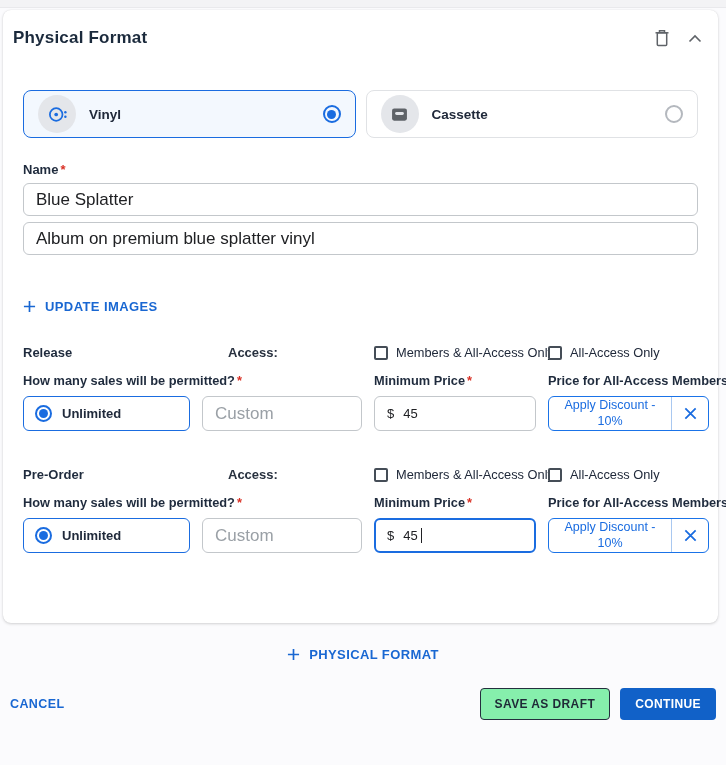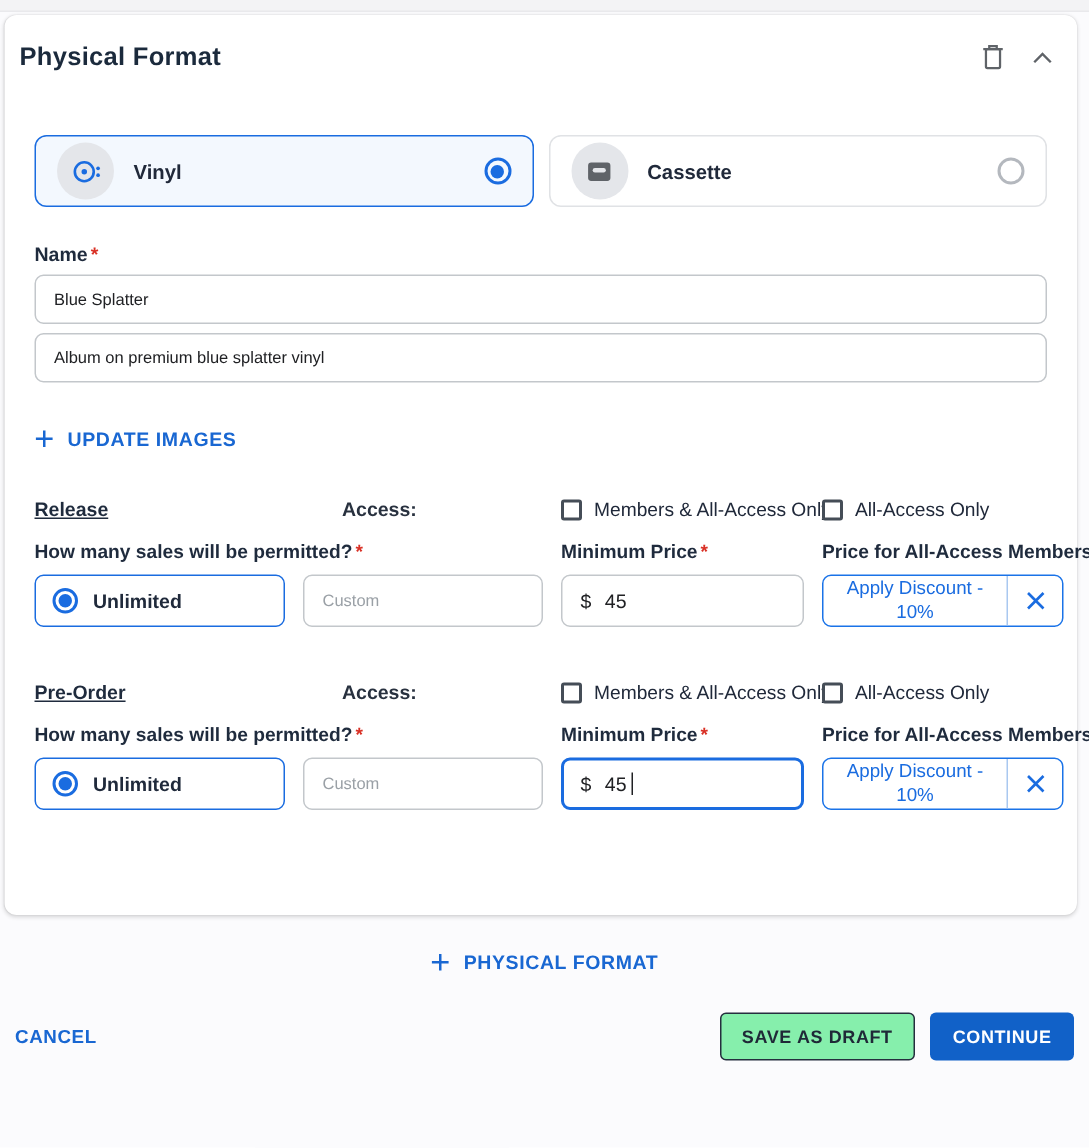--- a/index.html
+++ b/index.html
@@ -40,32 +40,32 @@
   .radio.checked { border:2px solid #1a6ce0; display:flex; align-items:center; justify-content:center; }
   .radio.checked::after { content:""; width:9px; height:9px; border-radius:50%; background:#1a6ce0; }
   .radio.unchecked { border:2px solid #b4b8be; }
   .radio.small { width:17px; height:17px; }
 
   .field-label { font-size:13px; font-weight:bold; color:#1f2b3d; margin-top:24px; }
   .field-label.desc { margin-top:26px; }
   .req { color:#d93025; margin-left:2px; }
   .text-input {
     width:100%; height:33px; border:1px solid #c3c7cb; border-radius:6px;
-    margin-top:6px; padding:0 12px; font-size:11px; color:#202124;
+    margin-top:6px; padding:0 12px; font-size:17px; color:#202124;
     font-family:inherit; outline:none; background:#fff;
   }
   .text-input::placeholder { color:#9aa0a6; }
 
   .link { color:#1967d2; font-weight:bold; font-size:13px; letter-spacing:.4px; display:inline-flex; align-items:center; gap:9px; cursor:pointer; }
-  .update-images-row { margin-top:30px; }
+  .update-images-row { margin-top:44px; }
 
   .grid4 { display:grid; grid-template-columns:167px 160px 162px 161px; column-gap:12px; align-items:center; }
   .access-row { margin-top:28px; }
   .access-row.preorder { margin-top:36px; }
-  .section-title { font-size:13px; font-weight:bold; color:#1f2b3d;text-decoration:underline; }
+  .section-title { font-size:13px; font-weight:bold; color:#1f2b3d; }
   .access-label { font-size:13px; font-weight:600; color:#28313f; padding-left:26px; }
   .checkbox-item { display:flex; align-items:center; gap:8px; white-space:nowrap; cursor:pointer; }
   .checkbox { width:14px; height:14px; border:2px solid #454d57; border-radius:2px; background:#fff; flex:none; }
   .checkbox-label { font-size:12.8px; color:#20293a; }
 
   .labels-row { margin-top:13px; align-items:end; }
   .col-label { font-size:12.8px; font-weight:bold; color:#1f2b3d; white-space:nowrap; }
   .span2 { grid-column:1/3; }
 
   .inputs-row { margin-top:8px; align-items:stretch; }

